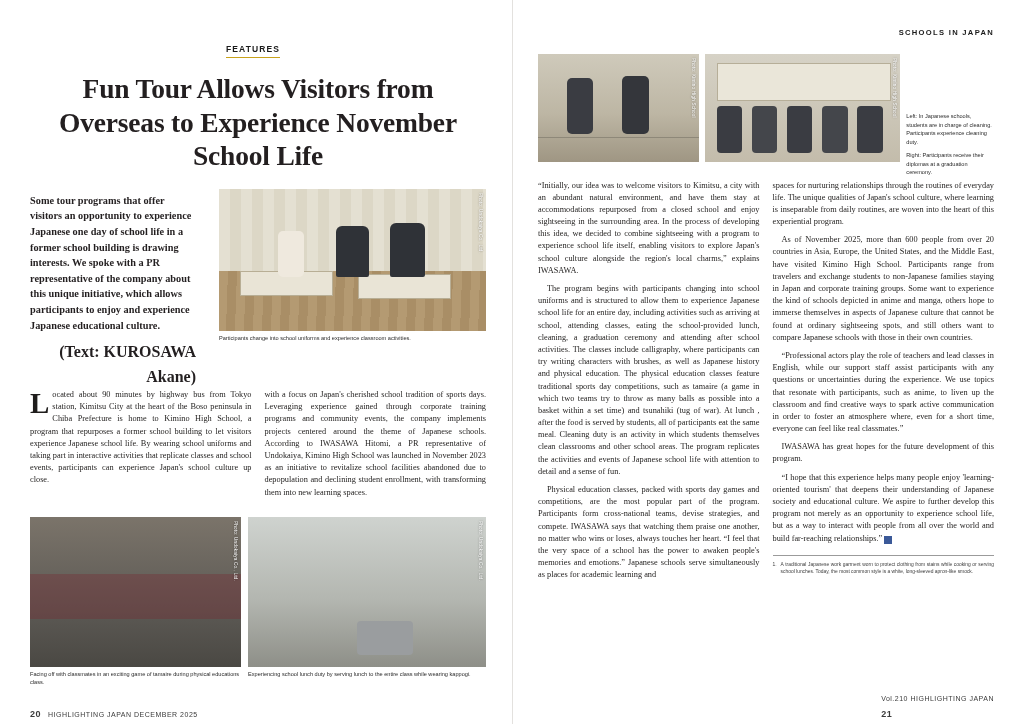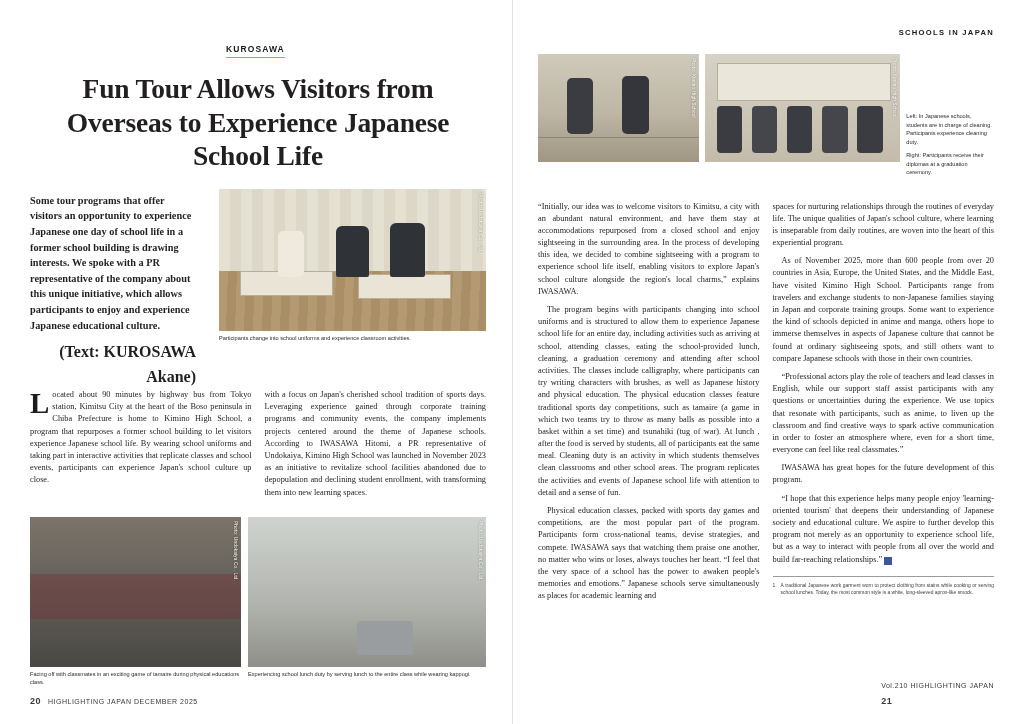--- a/index.html
+++ b/index.html
@@ -173,21 +173,21 @@
     float: left;
     font-size: 29px;
     line-height: 0.84;
     font-weight: bold;
     padding: 2px 3px 0 0;
   }
 
   
   .folio {
     position: absolute;
-    bottom: 18px;
+    bottom: 5px;
     font-family: "Liberation Sans", sans-serif;
     font-size: 7px;
     letter-spacing: 0.5px;
     color: #3a3a3a;
     display: flex;
     align-items: baseline;
     gap: 7px;
   }
   .folio .num { font-size: 9px; font-weight: bold; }
   .folio-left { left: 30px; }
@@ -228,21 +228,21 @@
     font-family: "Liberation Sans", sans-serif;
     font-size: 5.6px;
     line-height: 1.52;
     color: #2b2b2b;
     padding-top: 58px;
   }
 
   .rcols {
     display: flex;
     gap: 13px;
-    margin-top: 24px;
+    margin-top: 3px;
     justify-content: flex-end;
   }
   .footnote {
     margin-top: 10px;
     padding-top: 5px;
     border-top: 0.6px solid #9b9b9b;
     font-family: "Liberation Sans", sans-serif;
     font-size: 4.9px;
     line-height: 1.55;
     color: #3c3c3c;
@@ -263,23 +263,23 @@
     margin-left: 2px;
   }
 </style>
 </head>
 <body>
 
 <div class="spread">
 
   <div class="page page-left">
 
-    <div class="features-label">KUROSAWA</div>
-
-    <h1 class="headline">Fun Tour Allows Visitors from Overseas to Experience Japanese School Life</h1>
+    <div class="features-label">FEATURES</div>
+
+    <h1 class="headline">Fun Tour Allows Visitors from Overseas to Experience November School Life</h1>
 
     <div class="intro-block">
       <div class="standfirst">
         <span>Some tour programs that offer visitors an opportunity to experience Japanese one day of school life in a former school building is drawing interests. We spoke with a PR representative of the company about this unique initiative, which allows participants to enjoy and experience Japanese educational culture.</span>
         <span class="byline">(Text: KUROSAWA Akane)</span>
       </div>
       <div class="hero-wrap">
         <div class="photo hero-photo">
           <div class="wall"></div>
           <div class="floor"></div>

